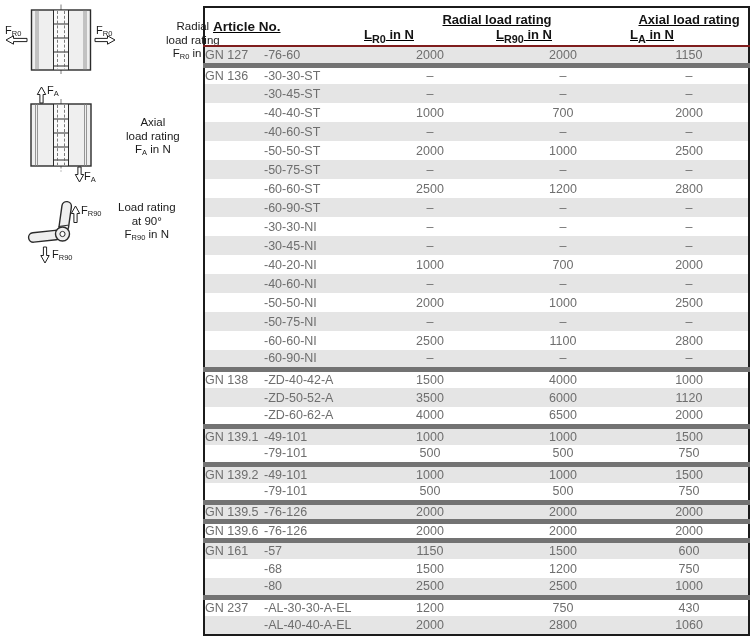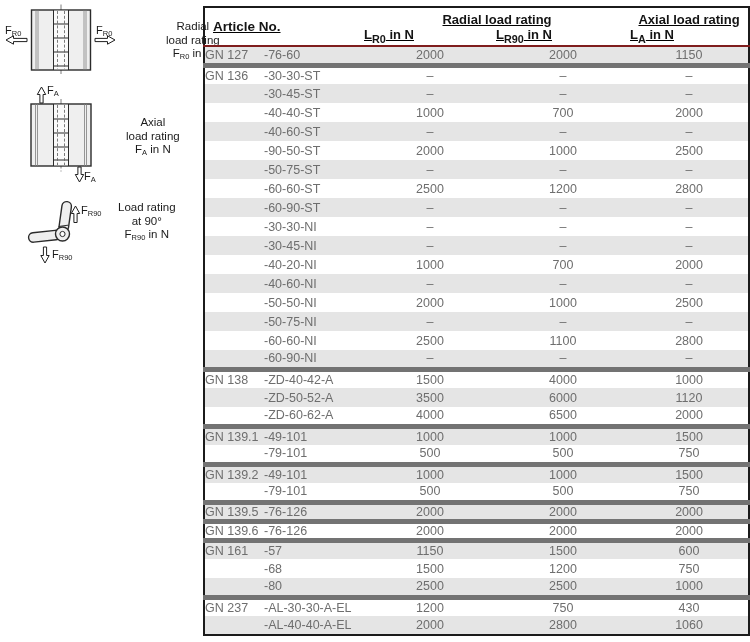--- a/index.html
+++ b/index.html
@@ -184,21 +184,21 @@
   </tr>
         <tr class="shaded">
     <td class="c-article"></td>
     <td class="c-size">-40-60-ST</td>
     <td class="c-num">–</td>
     <td class="c-num">–</td>
     <td class="c-num">–</td>
   </tr>
         <tr>
     <td class="c-article"></td>
-    <td class="c-size">-90-50-ST</td>
+    <td class="c-size">-50-50-ST</td>
     <td class="c-num">2000</td>
     <td class="c-num">1000</td>
     <td class="c-num">2500</td>
   </tr>
         <tr class="shaded">
     <td class="c-article"></td>
     <td class="c-size">-50-75-ST</td>
     <td class="c-num">–</td>
     <td class="c-num">–</td>
     <td class="c-num">–</td>

